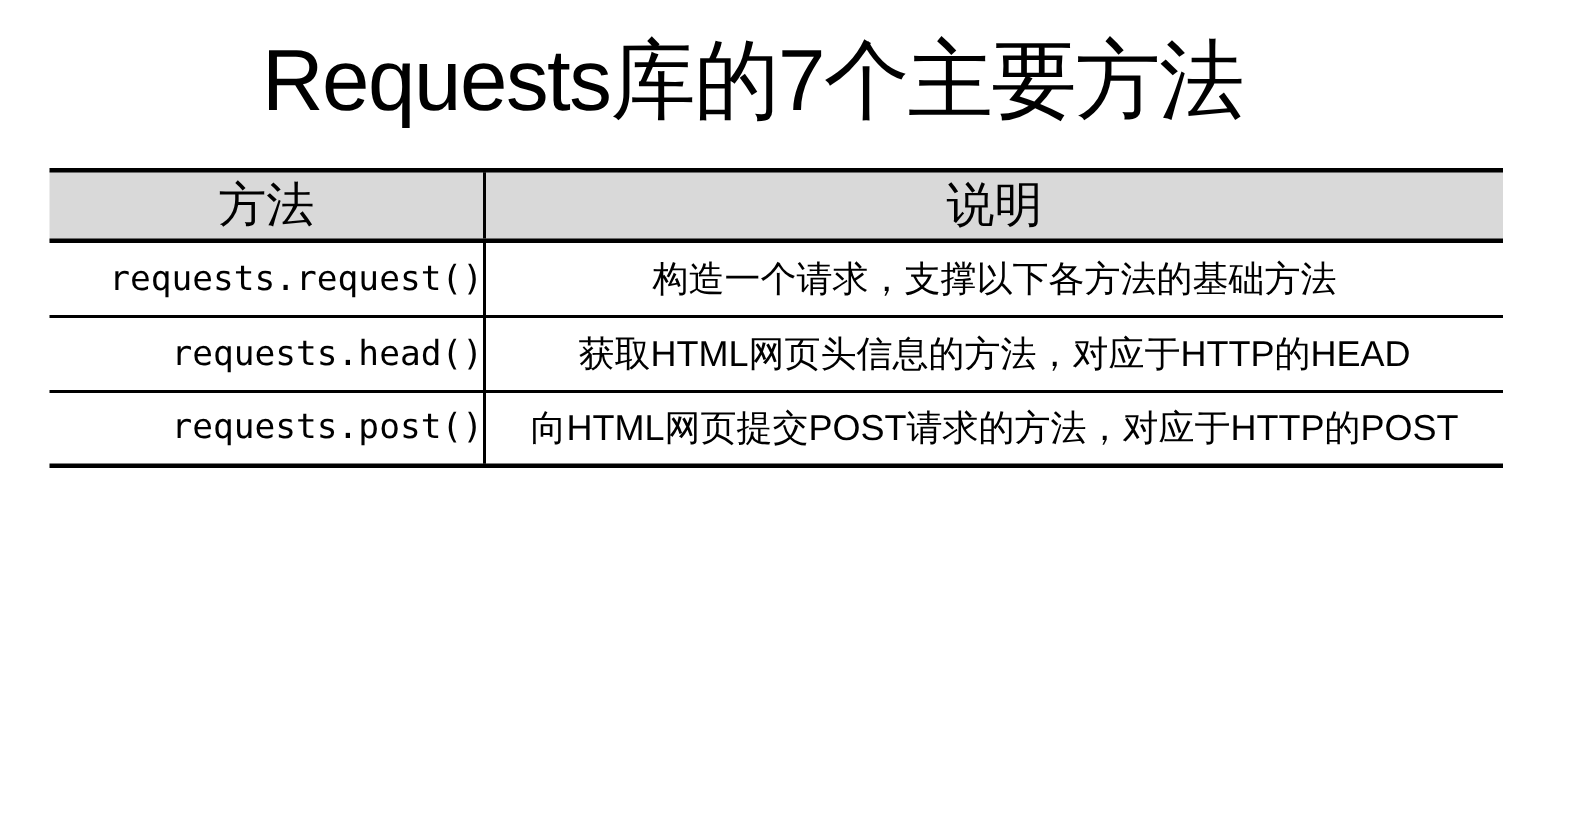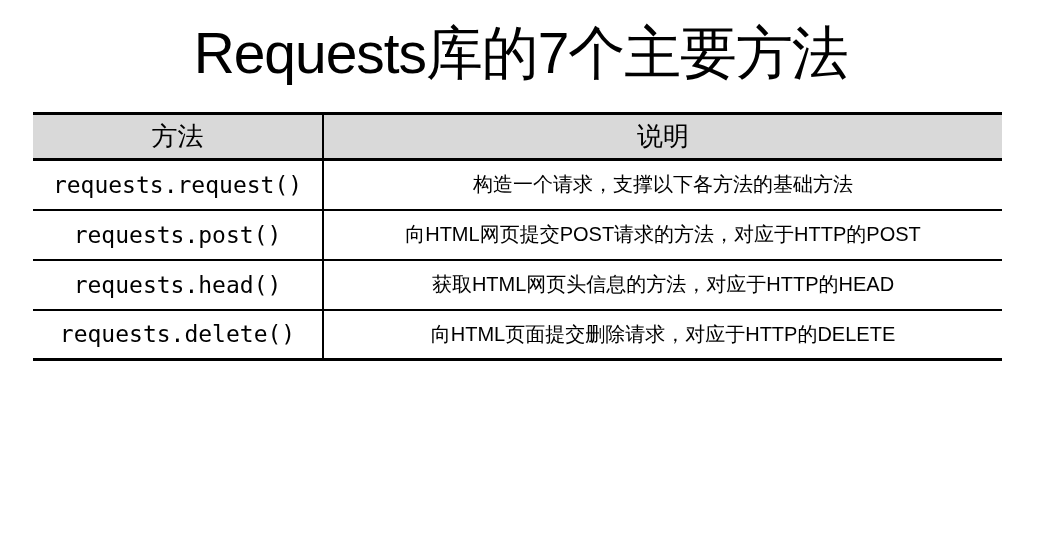--- a/index.html
+++ b/index.html
@@ -17,21 +17,21 @@
     font-family: "Liberation Sans", "DejaVu Sans", sans-serif;
     color: var(--text-color);
   }
   .slide {
     position: relative;
     width: 1051px;
     height: 549px;
   }
   .title-area {
     position: absolute;
-    left: 36px;
+    left: 17px;
     top: 0;
     width: 969px;
     height: 108px;
     display: flex;
     align-items: center;
     justify-content: center;
   }
   .page-title {
     font-size: 58px;
     font-weight: 500;
@@ -47,21 +47,21 @@
     border-collapse: collapse;
     table-layout: fixed;
     border-top: 3px solid var(--border-color);
     border-bottom: 3px solid var(--border-color);
   }
   .methods-table col.col-method { width: 290px; }
   .methods-table col.col-desc   { width: 679px; }
   .methods-table th {
     background: var(--header-bg);
     height: 46px;
-    font-size: 26px;
+    font-size: 32px;
     font-weight: 500;
     text-align: center;
     vertical-align: middle;
     border-bottom: 3px solid var(--border-color);
   }
   .methods-table td {
     height: 50px;
     text-align: center;
     vertical-align: middle;
     border-bottom: 2px solid var(--border-color);
@@ -69,23 +69,24 @@
   }
   .methods-table th:first-child,
   .methods-table td:first-child {
     border-right: 2px solid var(--border-color);
   }
   td.method-cell {
     font-family: "DejaVu Sans Mono", "Liberation Mono", monospace;
     font-size: 23px;
     font-weight: 500;
     letter-spacing: 0px;
+    text-align: right;
   }
   td.description-cell {
-    font-size: 20px;
+    font-size: 24px;
     font-weight: 500;
     letter-spacing: 0px;
   }
 </style>
 </head>
 <body>
 
 <div class="slide">
 
   <div class="title-area">
@@ -104,31 +105,27 @@
       </tr>
     </thead>
     <tbody>
   <tr>
     <td class="method-cell">requests.request()</td>
     <td class="description-cell">构造一个请求，支撑以下各方法的基础方法</td>
   </tr>
 
 
   <tr>
+    <td class="method-cell">requests.head()</td>
+    <td class="description-cell">获取HTML网页头信息的方法，对应于HTTP的HEAD</td>
+  </tr>
+
+  <tr>
     <td class="method-cell">requests.post()</td>
     <td class="description-cell">向HTML网页提交POST请求的方法，对应于HTTP的POST</td>
   </tr>
 
-  <tr>
-    <td class="method-cell">requests.head()</td>
-    <td class="description-cell">获取HTML网页头信息的方法，对应于HTTP的HEAD</td>
-  </tr>
 
 
-
-  <tr>
-    <td class="method-cell">requests.delete()</td>
-    <td class="description-cell">向HTML页面提交删除请求，对应于HTTP的DELETE</td>
-  </tr>
 </tbody>
   </table>
 
 </div>
 
 </body></html>

